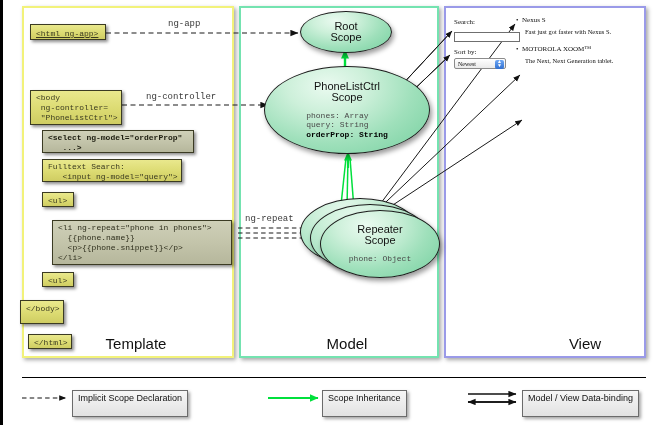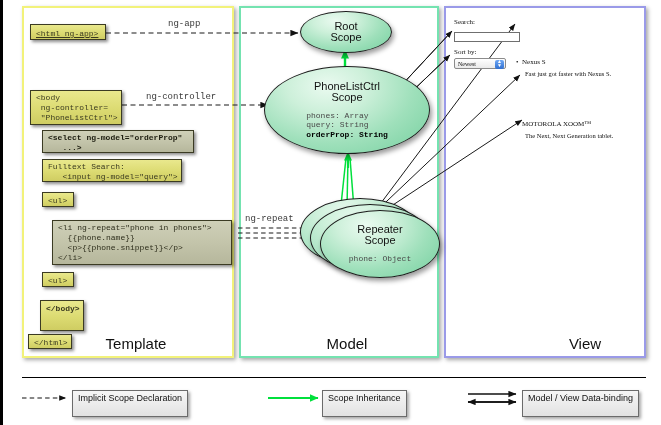--- a/index.html
+++ b/index.html
@@ -111,21 +111,21 @@
     box-sizing:border-box;
     font-size:6px;color:#111;line-height:10px;padding-left:3px;
   }
   .vw-select .stepper{
     position:absolute;right:1px;top:1px;width:9px;height:9px;border-radius:2px;
     background:linear-gradient(180deg,#6fa8f5 0%, #2f6fd0 100%);
     color:#fff;font-size:5px;text-align:center;line-height:4px;
   }
   .vw-list{position:absolute;font-family:"Liberation Serif", serif;}
   .vw-item{margin-bottom:5px;}
-  .vw-name{font-size:7px;color:#111;line-height:9px;white-space:nowrap;margin-top:42px;}
+  .vw-name{font-size:7px;color:#111;line-height:9px;white-space:nowrap;}
   .vw-name .bullet{display:inline-block;width:6px;}
   .vw-snip{font-size:6.5px;color:#111;line-height:9px;margin-left:9px;margin-top:2px;white-space:nowrap;}
 
   
   .legend-sep{position:absolute;left:22px;top:377px;width:624px;height:0;border-top:1px solid #000;}
   .legend-box{
     position:absolute;
     border:1px solid #6b6b6b;
     background:linear-gradient(180deg,#f6f6f6 0%, #e2e2e2 100%);
     box-shadow:2px 2px 3px rgba(0,0,0,.35);
@@ -236,21 +236,21 @@
 
   <div class="codebox" style="left:42px;top:192px;width:32px;height:15px;line-height:12px;">&lt;ul&gt;</div>
 
   <div class="codebox grey" style="left:52px;top:220px;width:180px;height:45px;">&lt;li ng-repeat="phone in phones"&gt;
   {{phone.name}}
   &lt;p&gt;{{phone.snippet}}&lt;/p&gt;
 &lt;/li&gt;</div>
 
   <div class="codebox" style="left:42px;top:272px;width:32px;height:15px;line-height:12px;">&lt;ul&gt;</div>
 
-  <div class="codebox" style="left:40px;top:300px;width:44px;height:31px;line-height:12px;font-weight:bold;">&lt;/body&gt;</div>
+  <div class="codebox" style="left:20px;top:300px;width:44px;height:24px;line-height:12px;">&lt;/body&gt;</div>
 
   <div class="codebox" style="left:28px;top:326px;width:44px;height:15px;line-height:12px;margin-top:8px;">&lt;/html&gt;</div>
 
   <div class="edgelabel" style="left:168px;top:19px;">ng-app</div>
   <div class="edgelabel" style="left:146px;top:92px;">ng-controller</div>
   <div class="edgelabel" style="left:245px;top:214px;">ng-repeat</div>
 
   <div class="scope" style="left:300px;top:11px;width:92px;height:42px;">
     <div class="title">Root</div>
     <div class="title">Scope</div>

